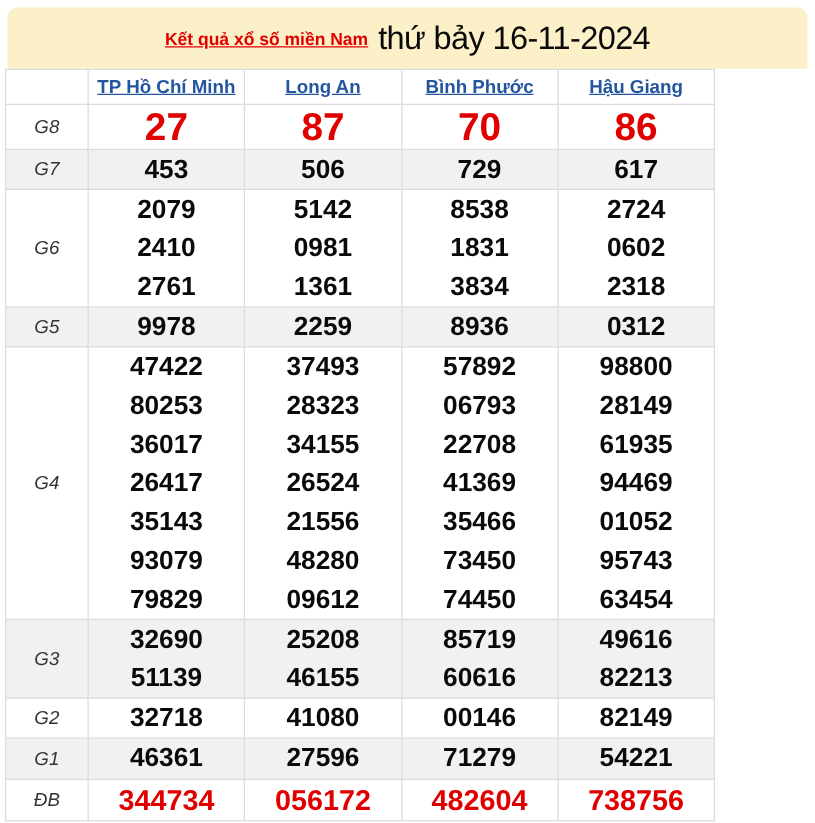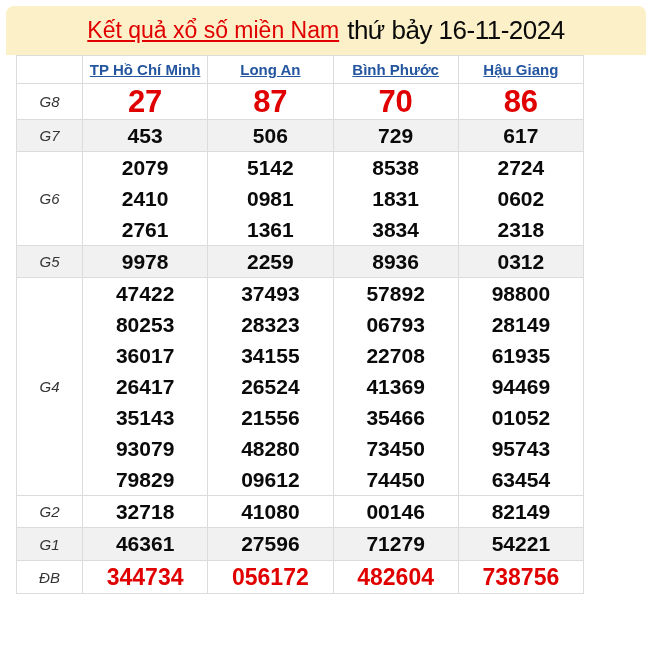--- a/index.html
+++ b/index.html
@@ -22,34 +22,34 @@
     height: 49px;
     background: var(--banner);
     border-radius: 8px 8px 0 0;
     display: flex;
     align-items: center;
     justify-content: center;
     gap: 8px;
   }
   .banner .title-link {
     color: var(--red);
-    font-weight: normal;
-    font-size: 23px;
+    font-weight: bold;
+    font-size: 14px;
     text-decoration: underline;
     cursor: pointer;
   }
   .banner .title-date {
     color: #0a0a0a;
     font-weight: normal;
     font-size: 26px;
     letter-spacing: -0.5px;
   }
   table.results {
     width: 568px;
-    margin-left: 16px;
+    margin-left: 4px;
     border-collapse: collapse;
     table-layout: fixed;
   }
   table.results col.c-label { width: 66px; }
   table.results td, table.results th {
     border: 1px solid var(--border);
     text-align: center;
     vertical-align: middle;
     padding: 0;
   }
@@ -205,20 +205,39 @@
         <td>
           <div class="num">98800</div>
           <div class="num">28149</div>
           <div class="num">61935</div>
           <div class="num">94469</div>
           <div class="num">01052</div>
           <div class="num">95743</div>
           <div class="num">63454</div>
         </td>
       </tr>
+      <tr class="prize-row striped">
+        <td class="row-label">G3</td>
+        <td>
+          <div class="num">32690</div>
+          <div class="num">51139</div>
+        </td>
+        <td>
+          <div class="num">25208</div>
+          <div class="num">46155</div>
+        </td>
+        <td>
+          <div class="num">85719</div>
+          <div class="num">60616</div>
+        </td>
+        <td>
+          <div class="num">49616</div>
+          <div class="num">82213</div>
+        </td>
+      </tr>
       <tr class="prize-row">
         <td class="row-label">G2</td>
         <td>
           <div class="num">32718</div>
         </td>
         <td>
           <div class="num">41080</div>
         </td>
         <td>
           <div class="num">00146</div>

